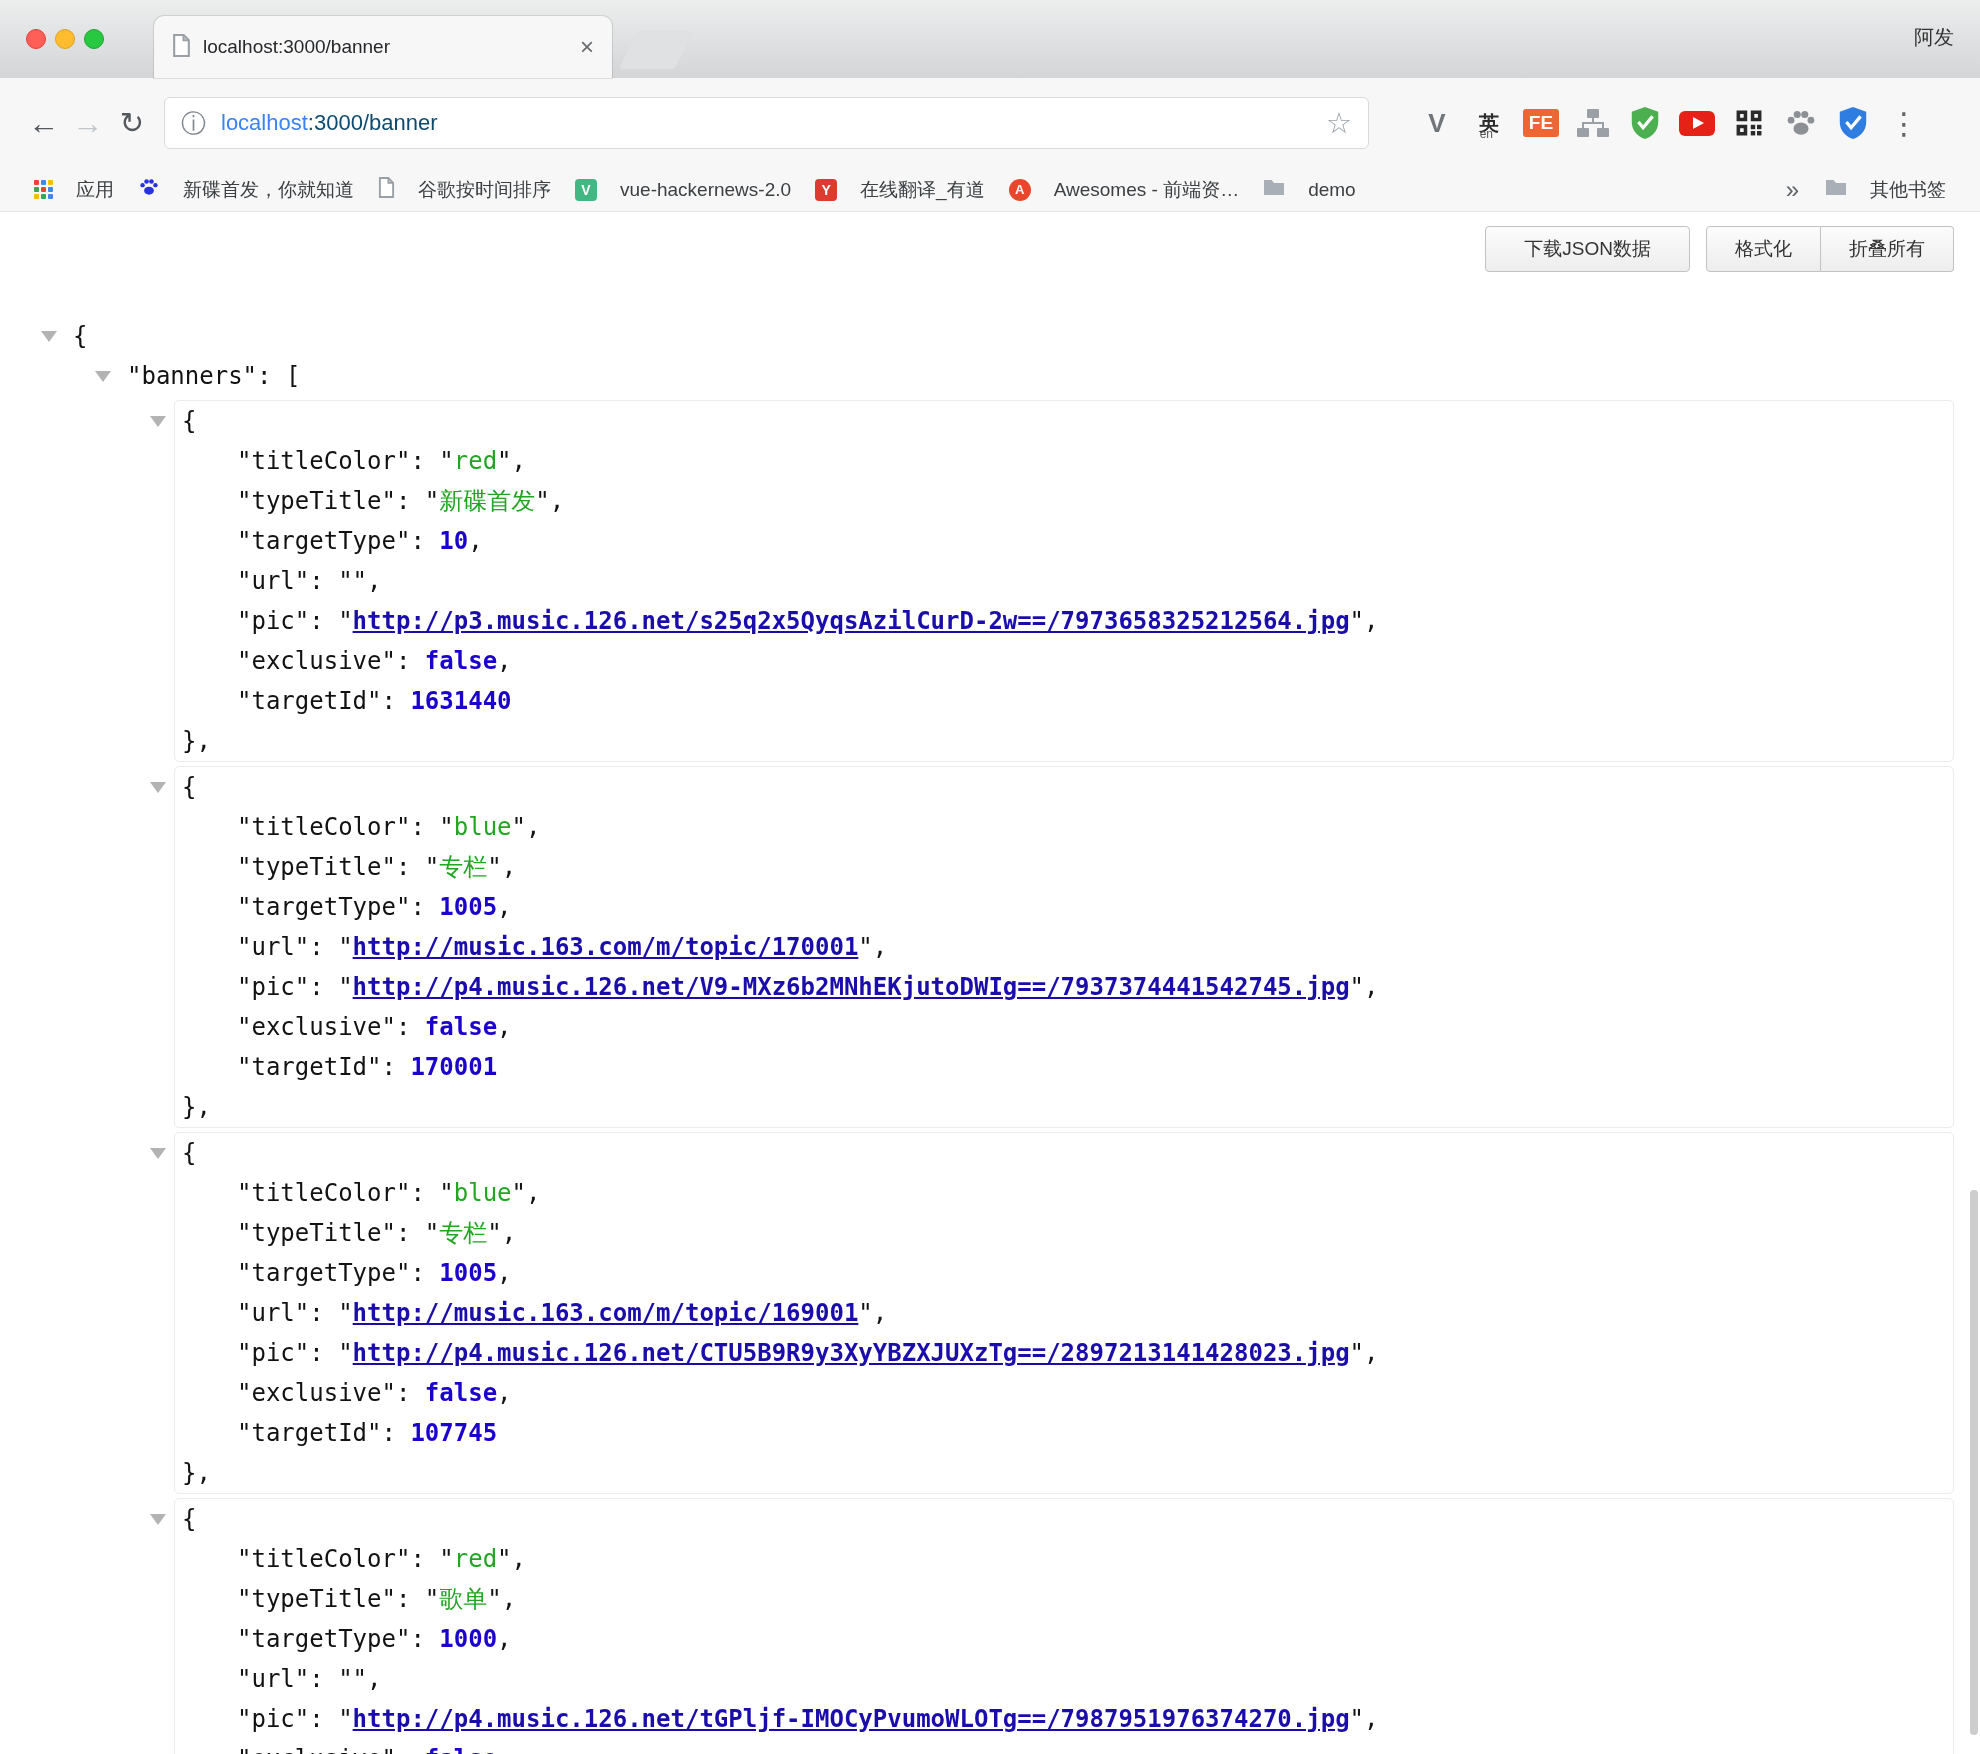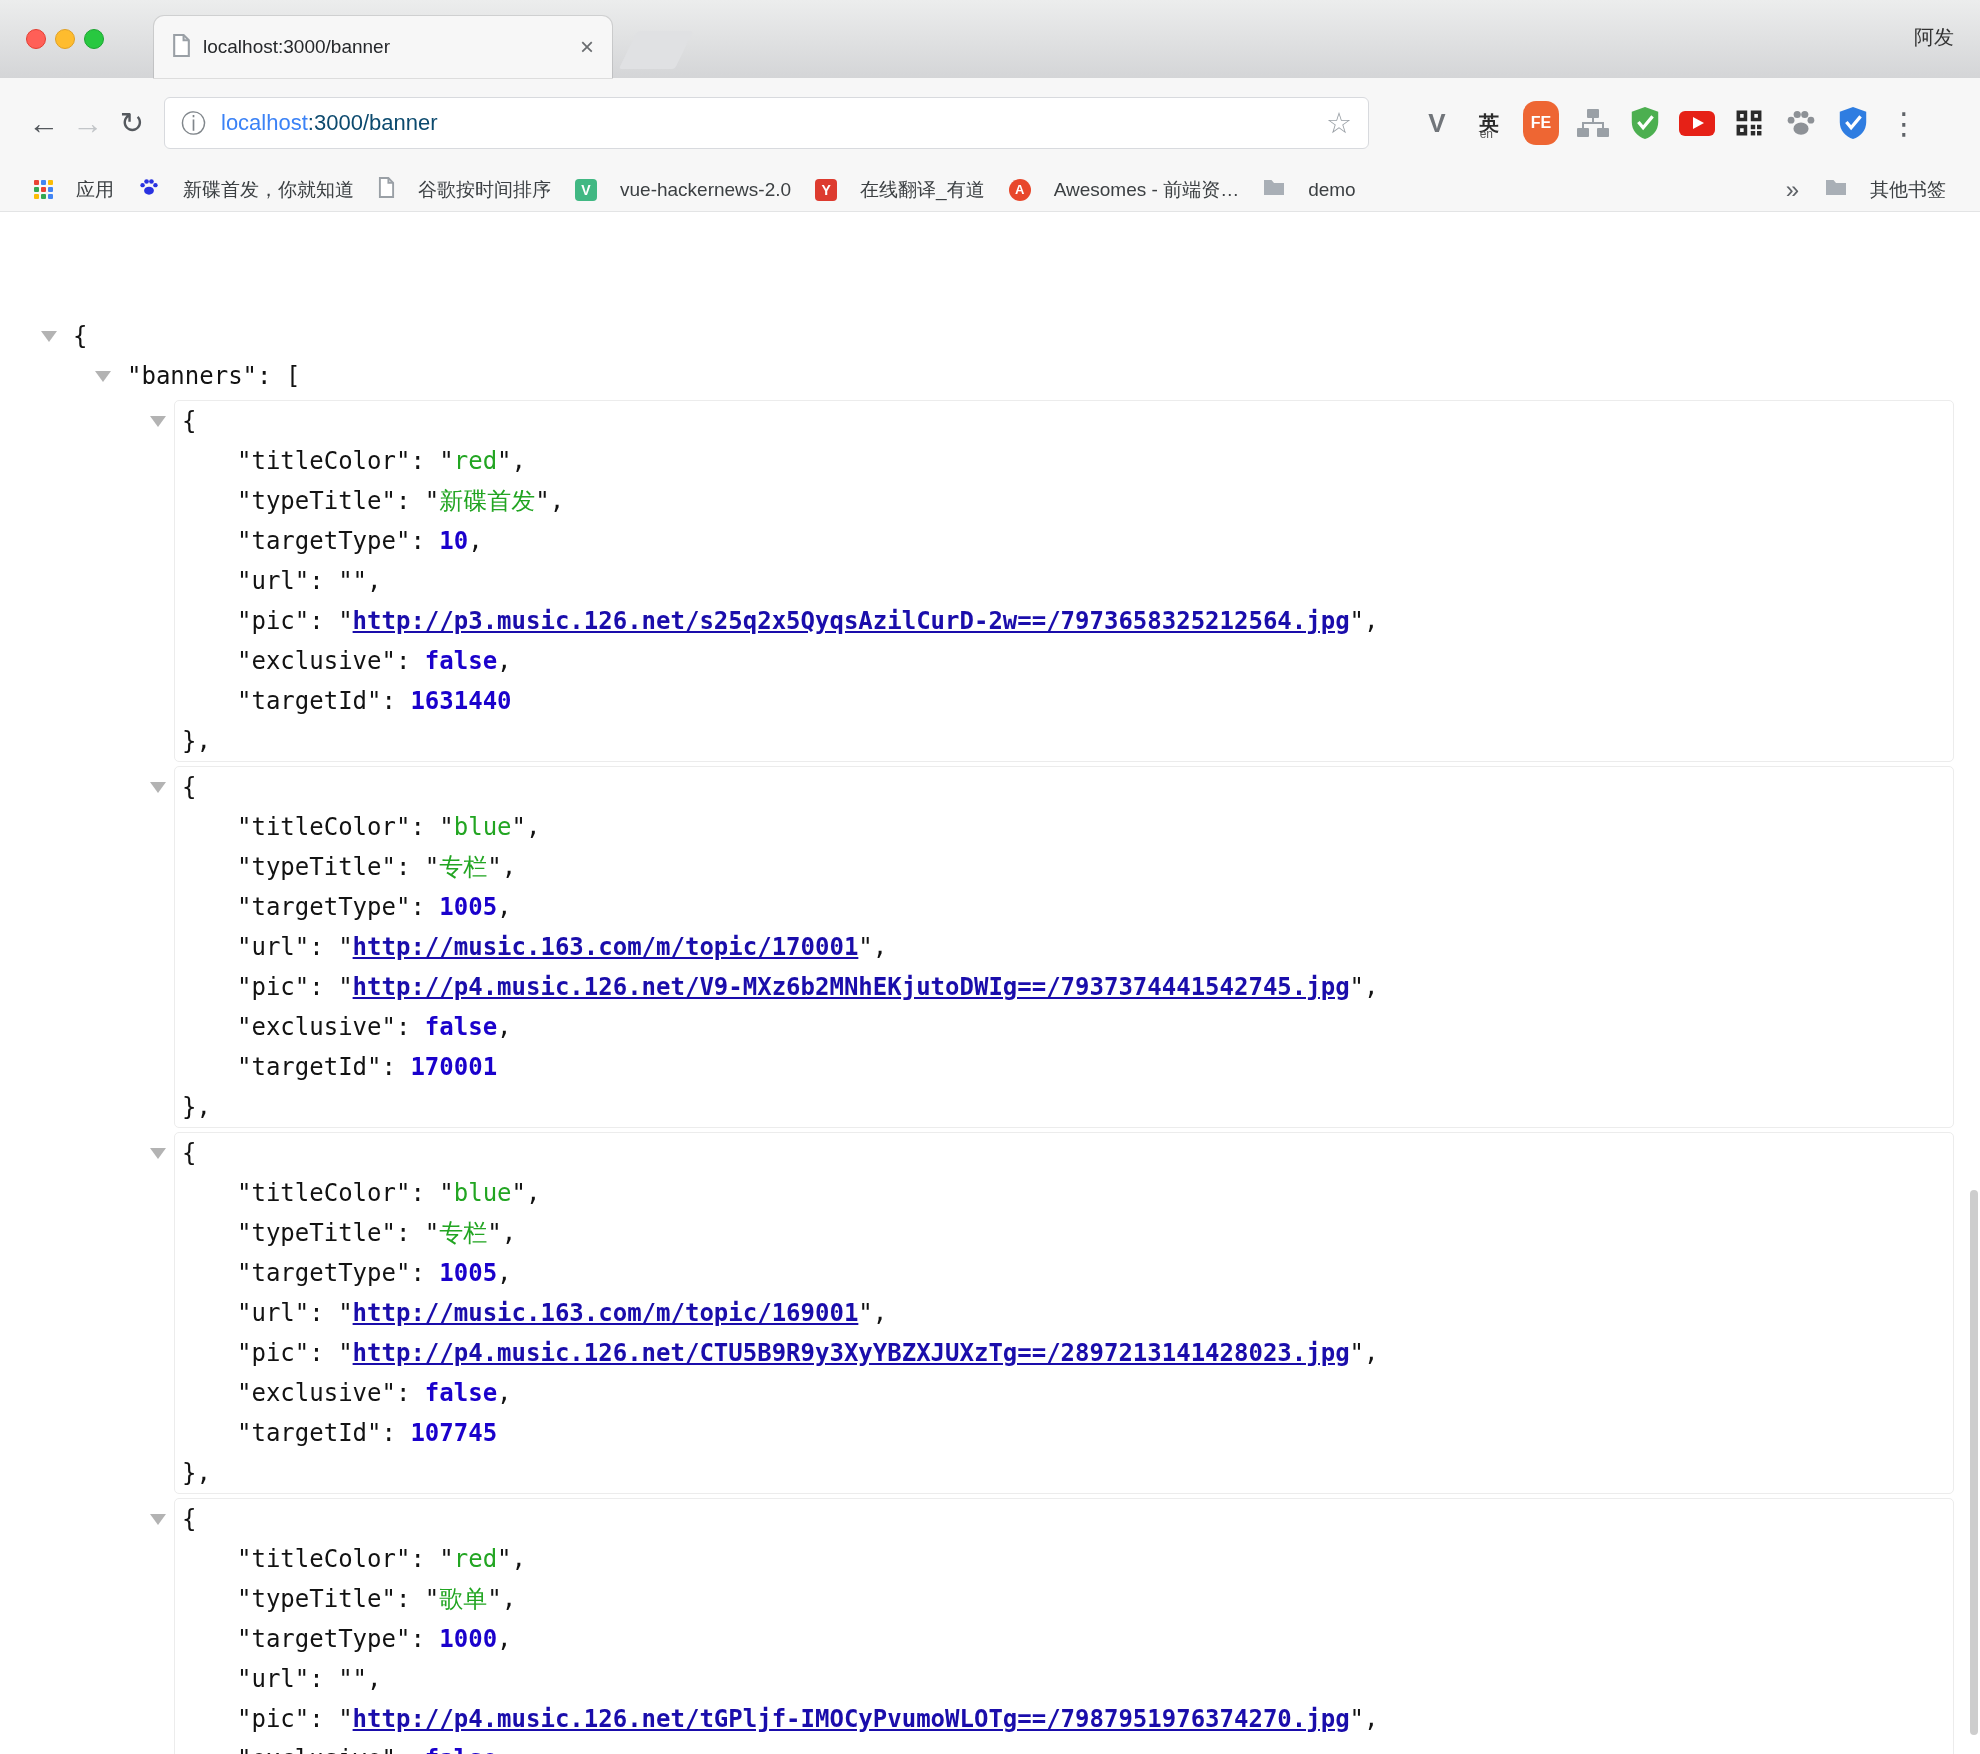--- a/index.html
+++ b/index.html
@@ -37,22 +37,22 @@
   .url { margin-left:15px; font-size:22px; white-space:nowrap; }
   .url .host { color:#3b82f6; }
   .url .rest { color:#0c4a6e; }
   .star { margin-left:auto; font-size:29px; color:#9aa0a6; line-height:1; }
   .ext-row { display:flex; align-items:center; gap:12px; margin-left:48px; }
   .ext { width:40px; height:40px; display:flex; align-items:center; justify-content:center;
     position:relative; }
   .vglyph { font-size:26px; font-weight:bold; color:#71757a; }
   .tr-cn { font-size:20px; font-weight:bold; color:#2c2c2c; }
   .tr-en { position:absolute; bottom:2px; right:16px; font-size:12px; color:#555; }
-  .fe-badge { width:36px; height:44px; background:#ee6633; border-radius:13px; color:#fff;
-    font-weight:bold; font-size:16px; display:flex; align-items:center; justify-content:center; }
+  .fe-badge { width:36px; height:28px; background:#ee6633; border-radius:3px; color:#fff;
+    font-weight:bold; font-size:19px; display:flex; align-items:center; justify-content:center; }
   .yt { width:36px; height:25px; background:#e62117; border-radius:6px; position:relative; }
   .yt::after { content:""; position:absolute; left:14px; top:6px; width:0; height:0;
     border-left:11px solid #fff; border-top:6.5px solid transparent;
     border-bottom:6.5px solid transparent; }
   .menu-btn { font-size:30px; color:#5f6368; margin-left:16px; width:30px; text-align:center; }
 
   
   .bookmarks { height:44px; background:#f7f7f7; border-bottom:1px solid #e3e4e5;
     display:flex; align-items:center; padding:0 22px; }
   .bm { display:flex; align-items:center; gap:23px; padding:0 12px; font-size:19px;
@@ -260,20 +260,25 @@
         <svg width="22" height="18" viewBox="0 0 22 18">
             <path d="M1 2 h7.5 l2.5 3 H21 v12 H1 z" fill="#a9afb6"></path>
           </svg>
       </span>
       <span>其他书签</span>
     </div>
   </div>
 </div>
 
 <div class="content">
+  <div class="actions">
+    <button class="btn btn-download">下载JSON数据</button>
+    <button class="btn seg-left">格式化</button>
+    <button class="btn seg-right">折叠所有</button>
+  </div>
   <div class="json-tree" id="json-tree">
       <div class="line ind0"><span class="tri"></span><span class="p">{</span></div>
       <div class="line ind1"><span class="tri"></span><span class="k">"banners"</span><span class="p">: [</span></div>
       <div class="obj-box">
         <div class="line inbox-open"><span class="tri"></span><span class="p">{</span></div>
         <div class="line inbox-prop"><span class="k">"titleColor"</span><span class="p">: </span><span class="q">"</span><span class="s">red</span><span class="q">"</span><span class="p">,</span></div>
         <div class="line inbox-prop"><span class="k">"typeTitle"</span><span class="p">: </span><span class="q">"</span><span class="s">新碟首发</span><span class="q">"</span><span class="p">,</span></div>
         <div class="line inbox-prop"><span class="k">"targetType"</span><span class="p">: </span><span class="n">10</span><span class="p">,</span></div>
         <div class="line inbox-prop"><span class="k">"url"</span><span class="p">: </span><span class="q">"</span><span class="s"></span><span class="q">"</span><span class="p">,</span></div>
         <div class="line inbox-prop"><span class="k">"pic"</span><span class="p">: </span><span class="q">"</span><a class="lnk">http://p3.music.126.net/s25q2x5QyqsAzilCurD-2w==/7973658325212564.jpg</a><span class="q">"</span><span class="p">,</span></div>

